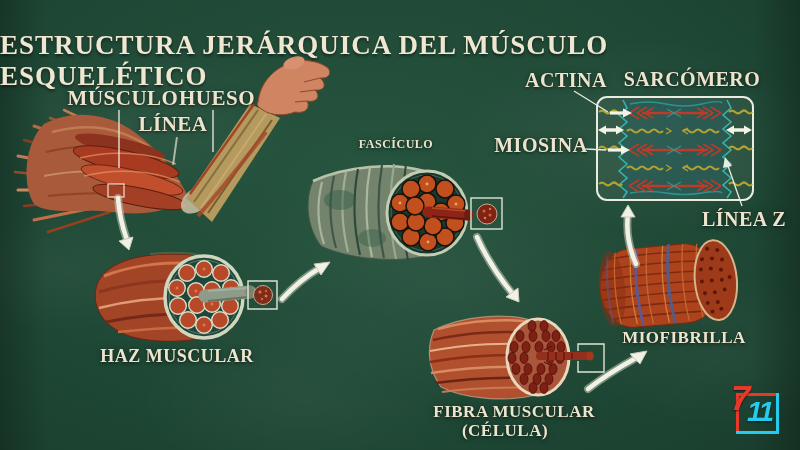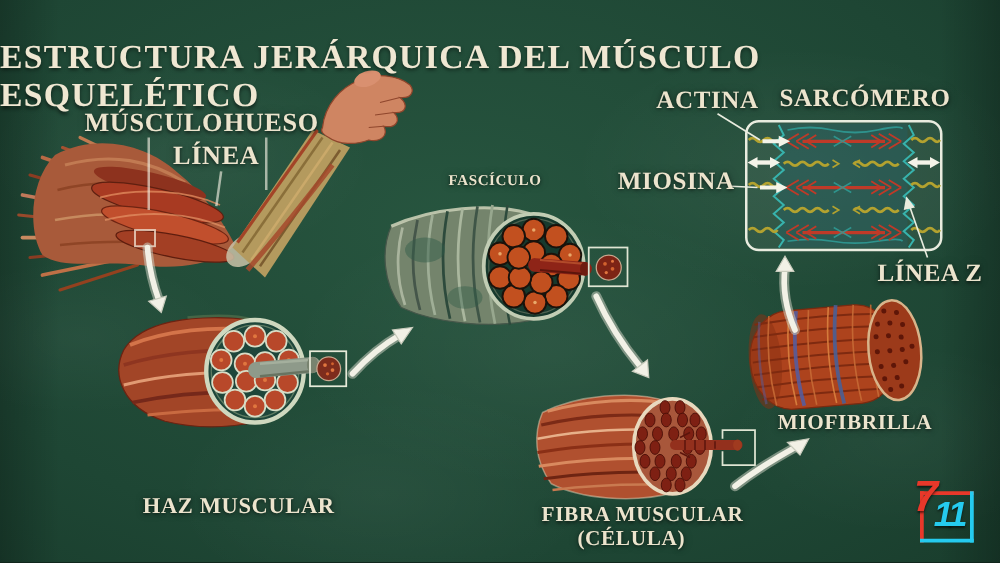--- a/index.html
+++ b/index.html
@@ -44,21 +44,21 @@
 
   <div class="title">ESTRUCTURA JERÁRQUICA DEL MÚSCULO ESQUELÉTICO</div>
 
   <div class="lbl" style="left:123px;top:86px;font-size:21px;">MÚSCULO</div>
   <div class="lbl" style="left:217px;top:86px;font-size:21px;">HUESO</div>
   <div class="lbl" style="left:173px;top:112px;font-size:21px;">LÍNEA</div>
   <div class="pline" style="left:118px;top:110px;height:58px;"></div>
   <div class="pline" style="left:174px;top:137px;height:28px;transform:rotate(8deg);"></div>
   <div class="pline" style="left:212px;top:110px;height:42px;"></div>
 
-  <div class="lbl" style="left:191px;top:346px;font-size:18px;margin-top:48px;">HAZ MUSCULAR</div>
+  <div class="lbl" style="left:177px;top:346px;font-size:18px;">HAZ MUSCULAR</div>
   <div class="lbl" style="left:396px;top:137px;font-size:12px;">FASCÍCULO</div>
   <div class="lbl" style="left:514px;top:402px;font-size:17px;">FIBRA MUSCULAR</div>
   <div class="lbl" style="left:505px;top:421px;font-size:17px;">(CÉLULA)</div>
   <div class="lbl" style="left:684px;top:328px;font-size:17px;">MIOFIBRILLA</div>
 
   <div class="lbl" style="left:566px;top:69px;font-size:20px;">ACTINA</div>
   <div class="lbl" style="left:692px;top:68px;font-size:20px;">SARCÓMERO</div>
   <div class="lbl" style="left:541px;top:134px;font-size:20px;">MIOSINA</div>
   <div class="lbl" style="left:744px;top:208px;font-size:20px;">LÍNEA Z</div>
 

